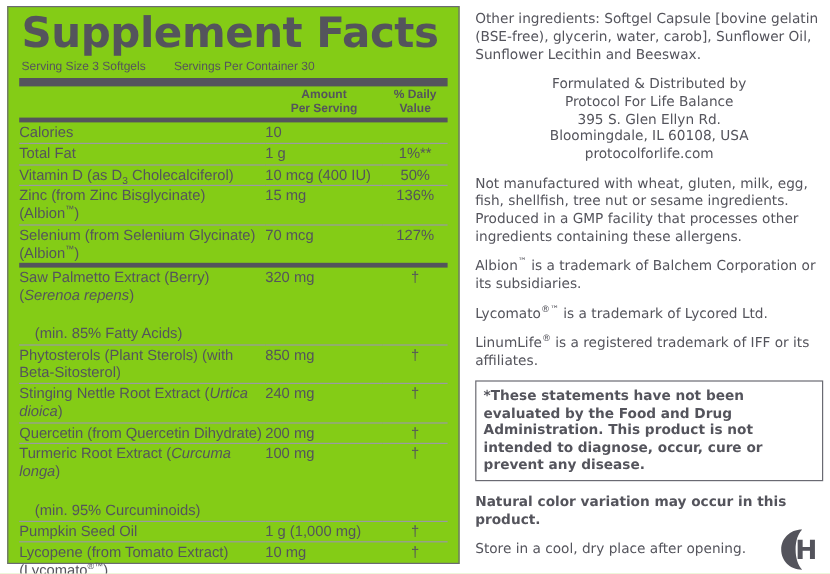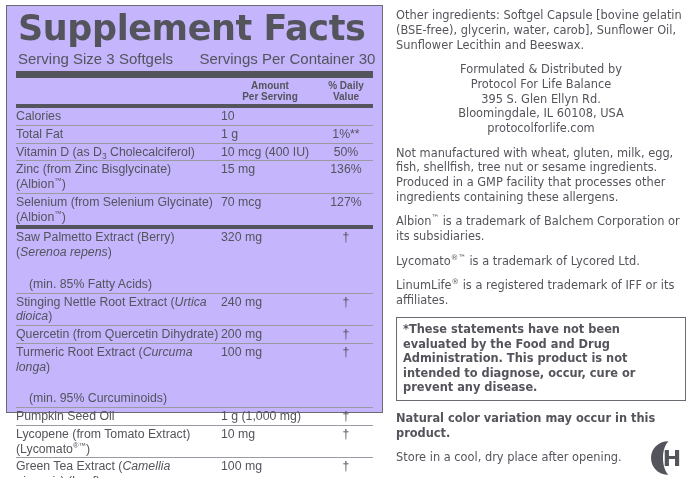--- a/index.html
+++ b/index.html
@@ -11,40 +11,40 @@
     font-family: "Liberation Sans", sans-serif;
     color: #54545c;
     overflow: hidden;
     position: relative;
   }
 
   
   #sf-panel {
     position: absolute;
     left: 6px; top: 5px;
-    width: 377px; height: 408px;
+    width: 377px; height: 465px;
     border: 1.5px solid #6a6a72;
     box-sizing: border-box;
-    background: #c4b5fd;
+    background: #84cc16;
     padding: 4px 9px 0 9px;
   }
 
   #sf-title {
     font-family: "DejaVu Sans", sans-serif;
     font-weight: bold;
     font-size: 35px;
     letter-spacing: -0.4px;
     color: #54545c;
     line-height: 1.02;
     margin: 1px 0 3px 2px;
     white-space: nowrap;
   }
 
   #sf-serving {
-    font-size: 15px;
+    font-size: 10px;
     color: #54545c;
     margin: 0 0 4px 2px;
     white-space: nowrap;
   }
   #sf-serving .gap { display: inline-block; width: 18px; }
 
   .bar-thick {
     background: #54545c;
     height: 7px;
     margin: 0;
@@ -177,20 +177,25 @@
   <div class="bar-med"></div>
 
   <table class="sf" id="table-bottom">
     <tbody>
         <tr class="nolined">
           <td class="nm">Saw Palmetto Extract (Berry) (<i class="ital">Serenoa repens</i>)<span class="sub">(min. 85% Fatty Acids)</span></td>
           <td class="amt">320 mg</td>
           <td class="dv">†</td>
         </tr>
         <tr class="lined">
+          <td class="nm">Phytosterols (Plant Sterols) (with Beta-Sitosterol)</td>
+          <td class="amt">850 mg</td>
+          <td class="dv">†</td>
+        </tr>
+        <tr class="lined">
           <td class="nm">Stinging Nettle Root Extract (<i class="ital">Urtica dioica</i>)</td>
           <td class="amt">240 mg</td>
           <td class="dv">†</td>
         </tr>
         <tr class="lined">
           <td class="nm">Quercetin (from Quercetin Dihydrate)</td>
           <td class="amt">200 mg</td>
           <td class="dv">†</td>
         </tr>
         <tr class="lined">

